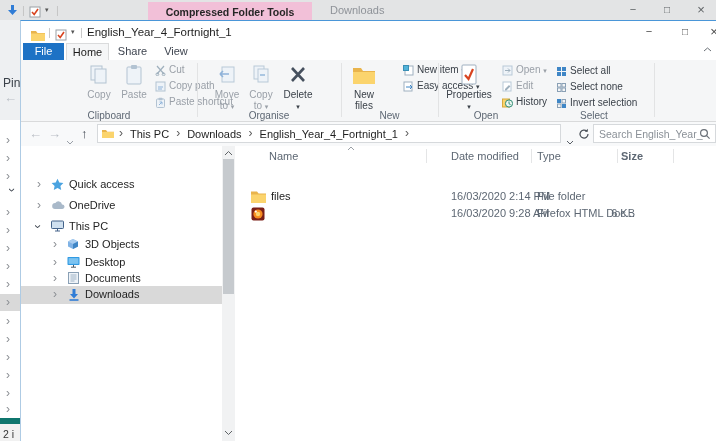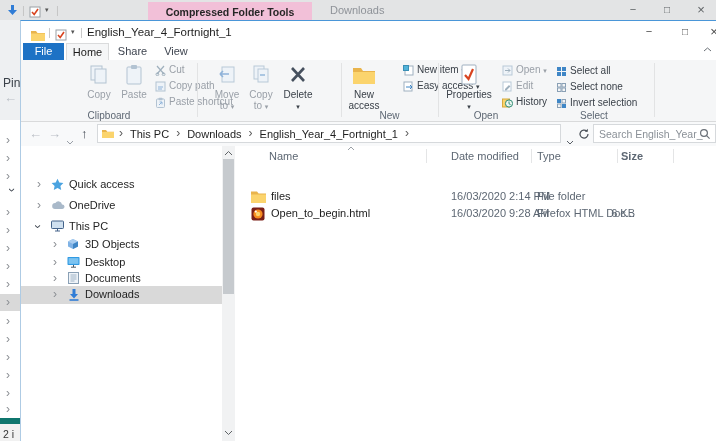--- a/index.html
+++ b/index.html
@@ -221,30 +221,31 @@
                 <path d="M9 11h5" stroke="#8fb3d9" stroke-width="1.4"></path>
               </svg></span>
           <span>Copy to</span> <span class="car">▾</span>
         </div>
         <div class="bb" style="left:84px;width:34px;">
           <span class="bicon ico"><svg width="20" height="22">
                 <path d="M4 4l12 13M16 4L4 17" stroke="#46505e" stroke-width="2.6" fill="none"></path>
               </svg></span>
           <span>Delete</span> <span class="car">▾</span>
         </div>
+        <div class="cap">Organise</div>
       </div>
       <div class="gsep" style="left:320px;"></div>
 
       <div class="grp" style="left:320px;width:97px;">
         <div class="bb" style="left:4px;width:38px;">
           <span class="bicon ico"><svg width="24" height="22">
                 <path d="M1 4h8l2 3h12v13H1z" fill="#e9b44c"></path>
                 <path d="M1 8h22v12H1z" fill="#fbd46d"></path>
               </svg></span>
-          <span>New access</span>
+          <span>New files</span>
         </div>
         <div class="sbcol" style="left:62px;">
           <div class="sb" style="top:0;">
             <span class="ico"><svg width="11" height="11">
                   <rect x="2" y="1" width="8" height="9" fill="#fff" stroke="#9fb0c0"></rect>
                   <rect x="0.5" y="0.5" width="5" height="5" fill="#52b3d9" stroke="#3a8fb5"></rect>
                 </svg></span><span>New item</span> <span class="car">▾</span>
           </div>
           <div class="sb" style="top:16px;">
             <span class="ico"><svg width="11" height="11">
@@ -451,21 +452,20 @@
         <span class="fmeta" style="left:302px;">File folder</span>
         <span class="fsize"></span>
       </div>
       <div class="frow" style="top:59px;">
         <span class="fico ico"><svg width="14" height="14">
               <rect x="0.5" y="0.5" width="13" height="13" rx="2" fill="#7a1f17"></rect>
               <circle cx="7" cy="7" r="4.6" fill="#f68b1f"></circle>
               <circle cx="7" cy="7" r="2.2" fill="#fbd46d"></circle>
               <circle cx="4.8" cy="4.6" r="1.1" fill="#fff"></circle>
             </svg></span>
-        <span class="fname">Open_to_begin.html</span>
         <span class="fmeta" style="left:216px;">16/03/2020 9:28 AM</span>
         <span class="fmeta" style="left:302px;">Firefox HTML Doc...</span>
         <span class="fsize">6 KB</span>
       </div>
     </div>
 
   </div>
 </div>
 
 </body></html>

